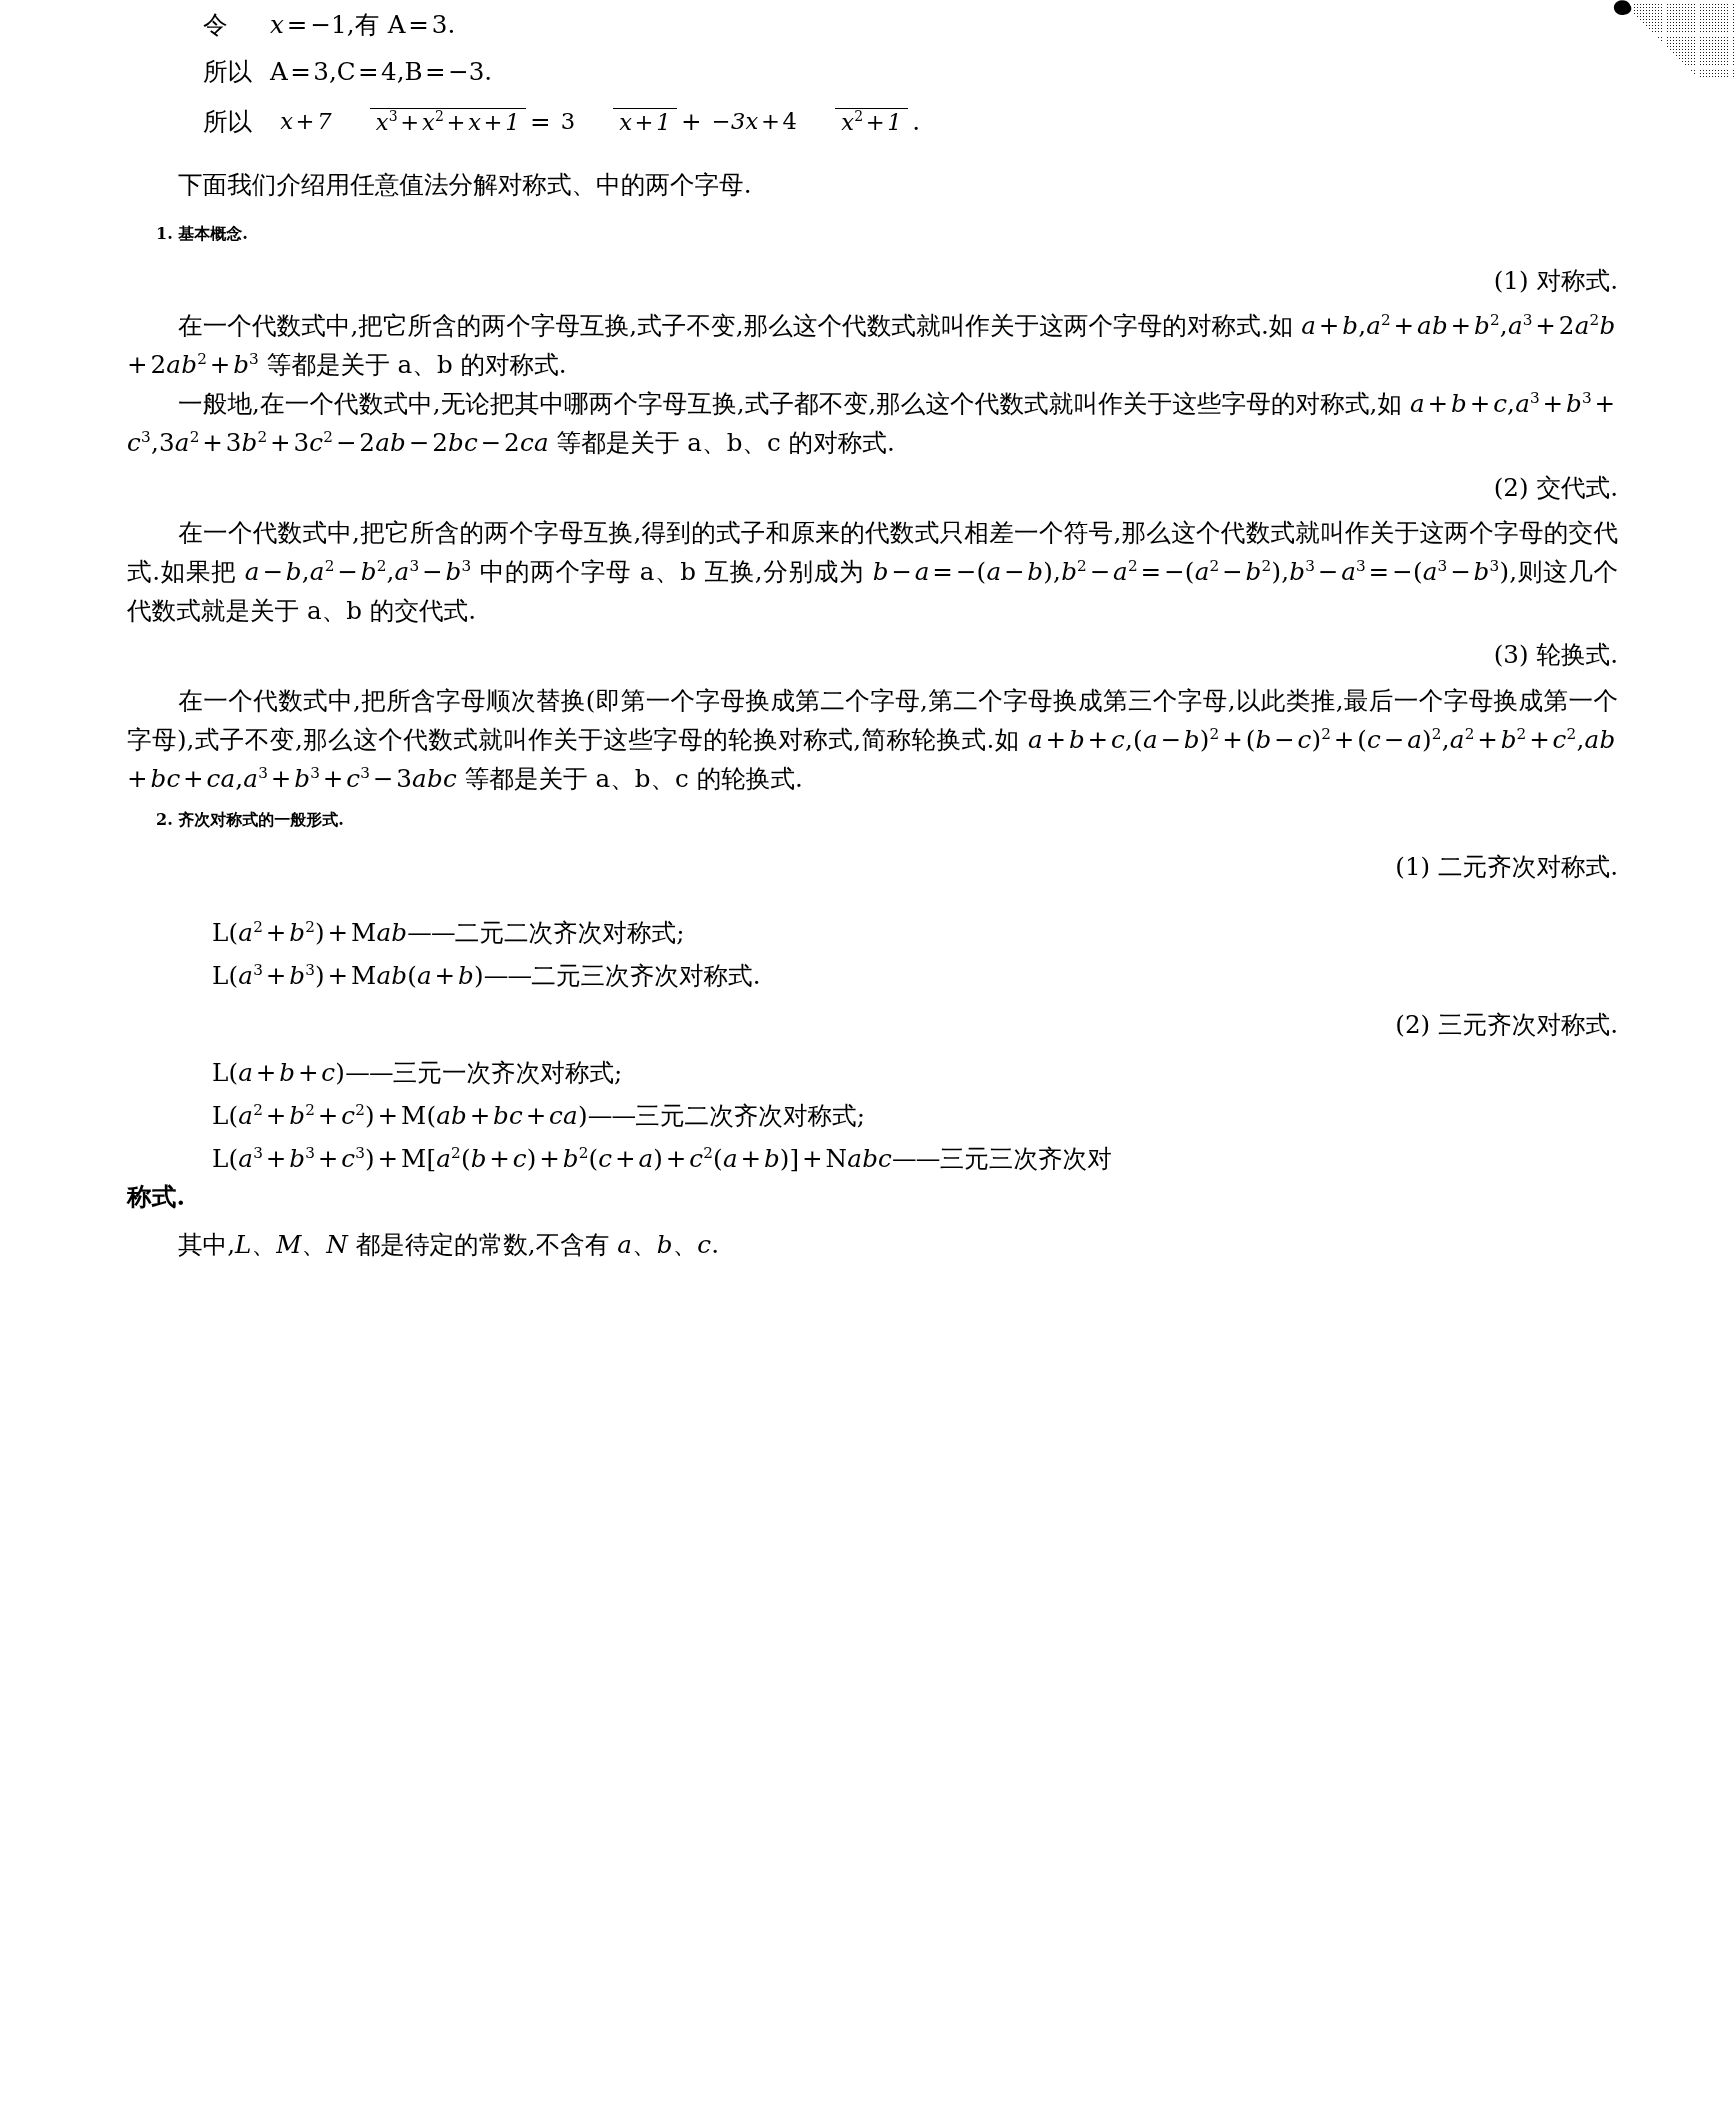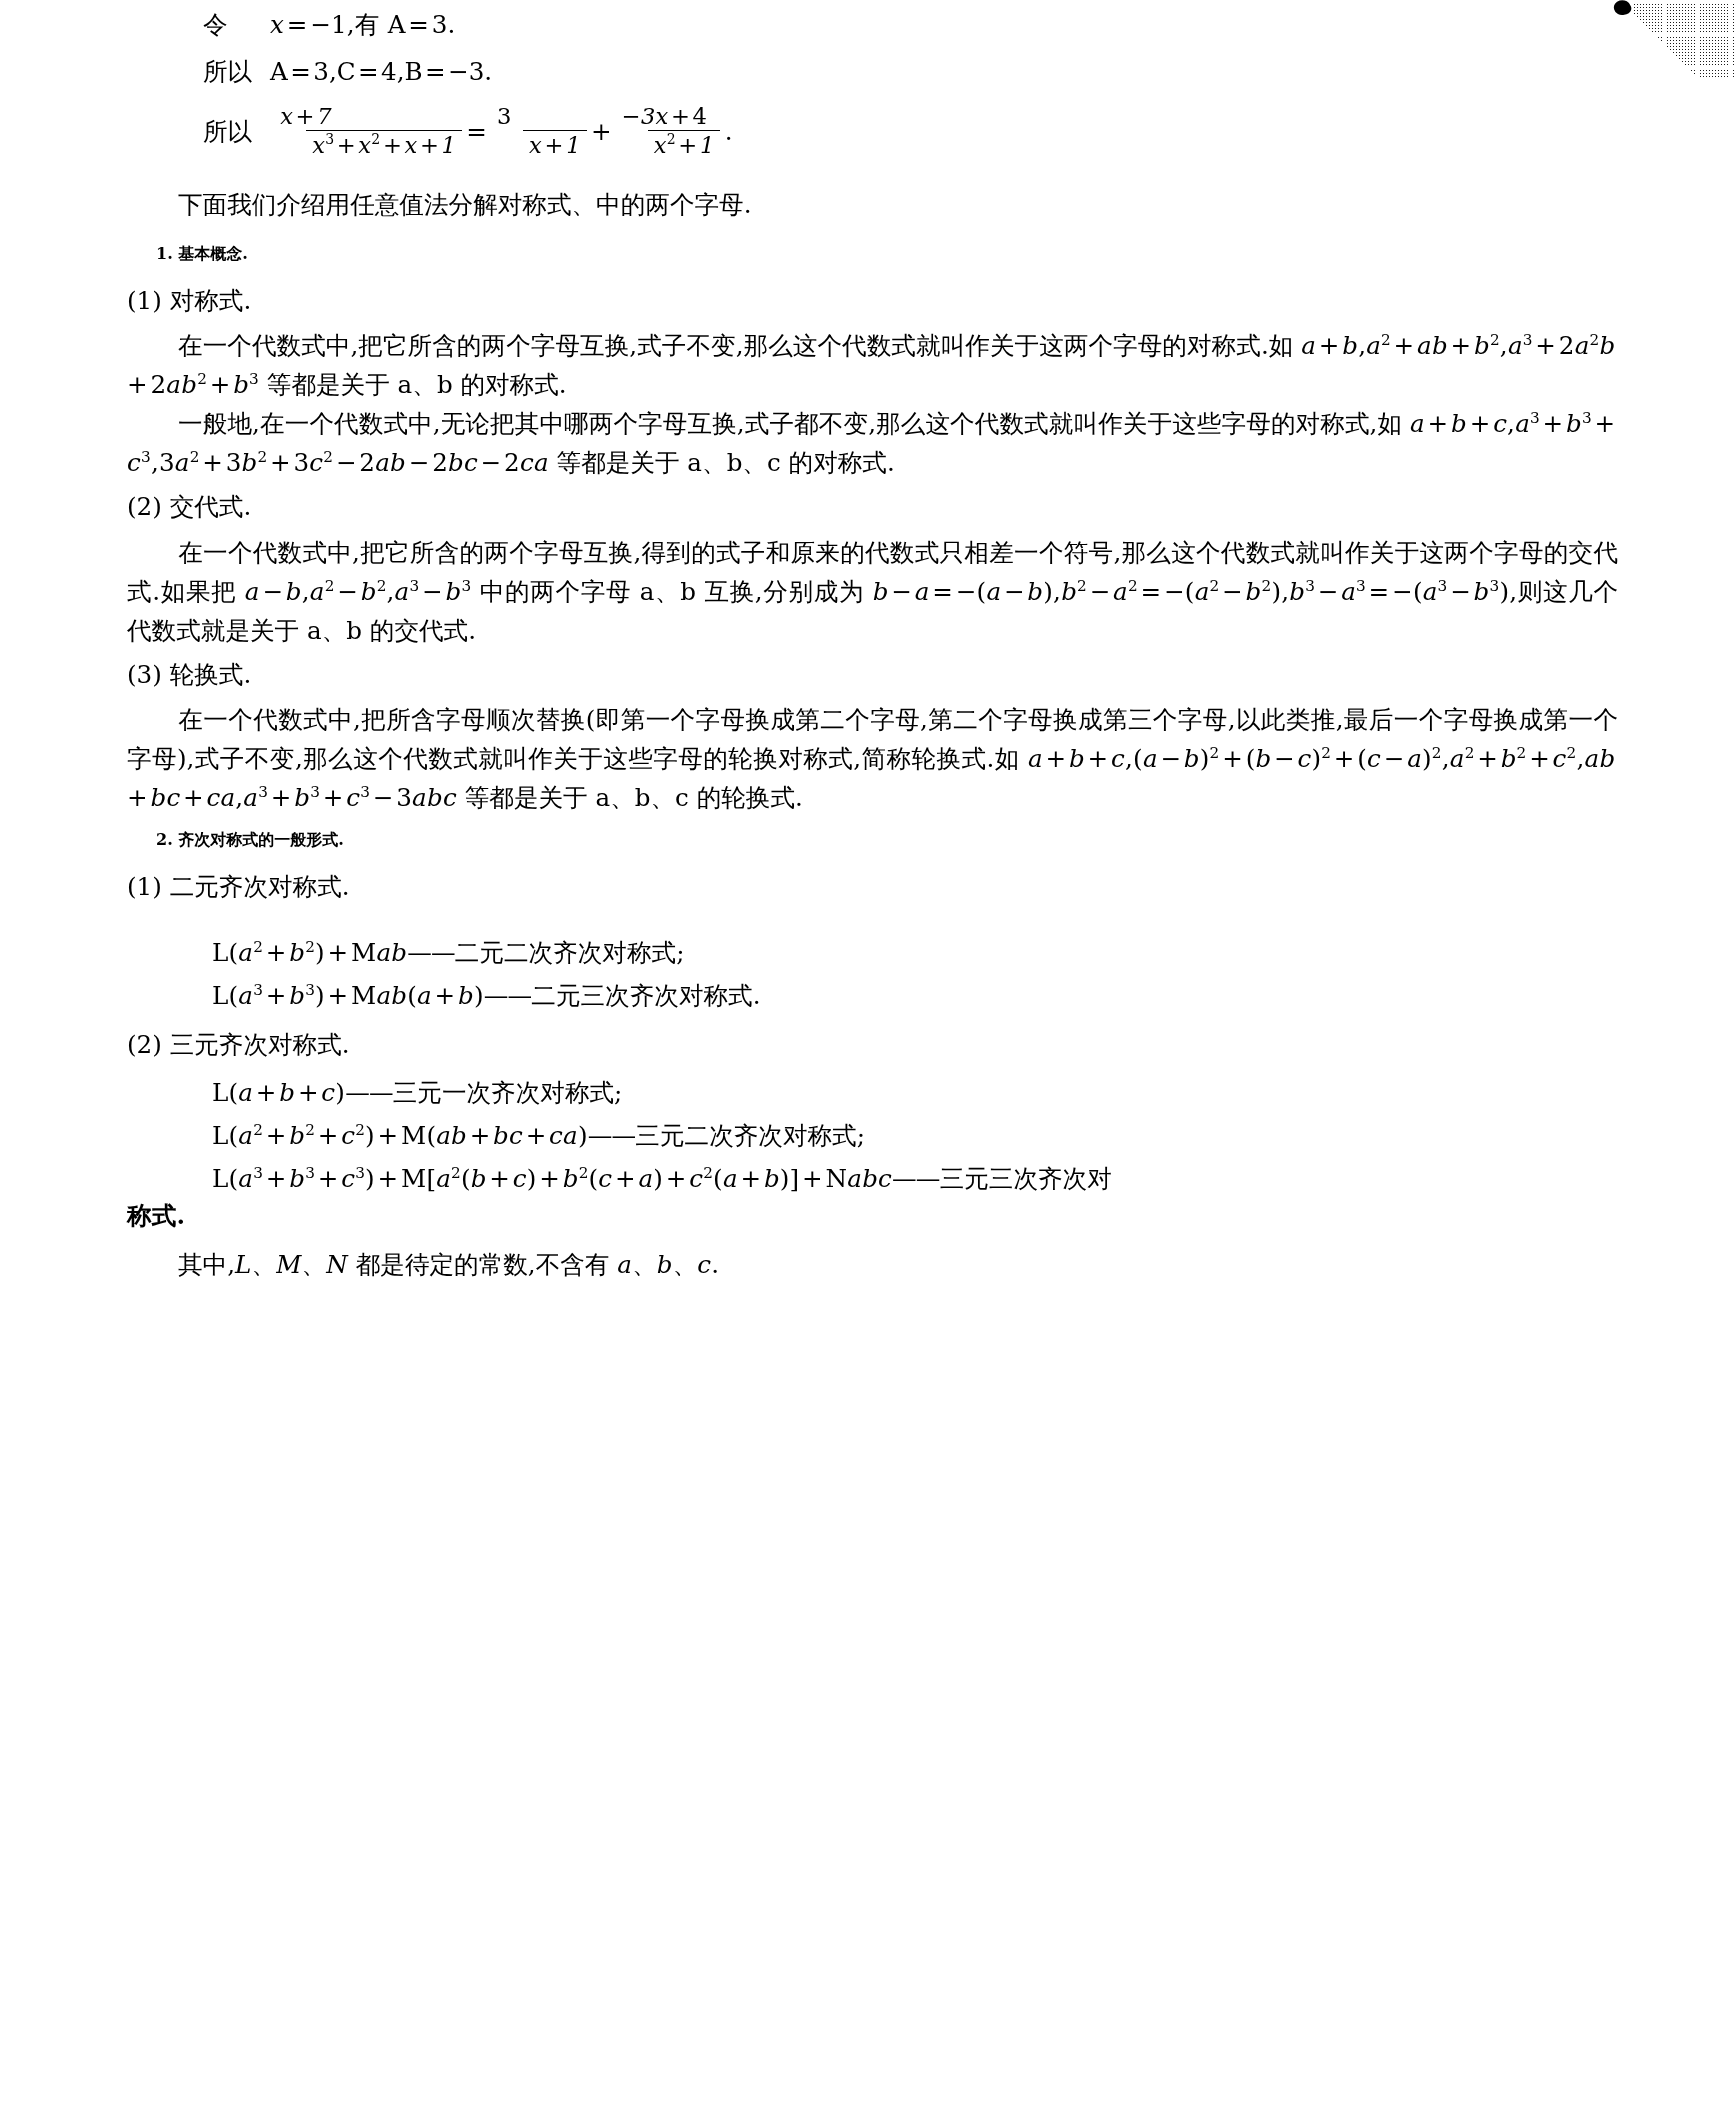--- a/index.html
+++ b/index.html
@@ -102,39 +102,40 @@
   sup.exr { font-style: normal; }
 
   
   .sec-head {
     font-weight: bold;
     font-size: 16px;
     margin-left: 29px;
   }
   .sub-head {
     font-size: 24.6px;
+    text-align: right;
   }
 
   
   .eqrow {
     display: flex;
     align-items: center;
     font-size: 24.6px;
   }
   .eqrow .pfx {
     display: inline-block;
     min-width: 55px;
     margin-right: 12px;
   }
 
   
   .frac {
     display: inline-flex;
-    flex-direction: column;
-    align-items: flex-start;
+    flex-direction: row;
+    align-items: flex-end;
     vertical-align: middle;
     margin: 0 4.2px;
     font-size: 0.92em;
   }
   .frac .num {
     padding: 0 6px 1.7px 6px;
     line-height: 1.05;
   }
   .frac .den {
     padding: 2.5px 6px 0 6px;

